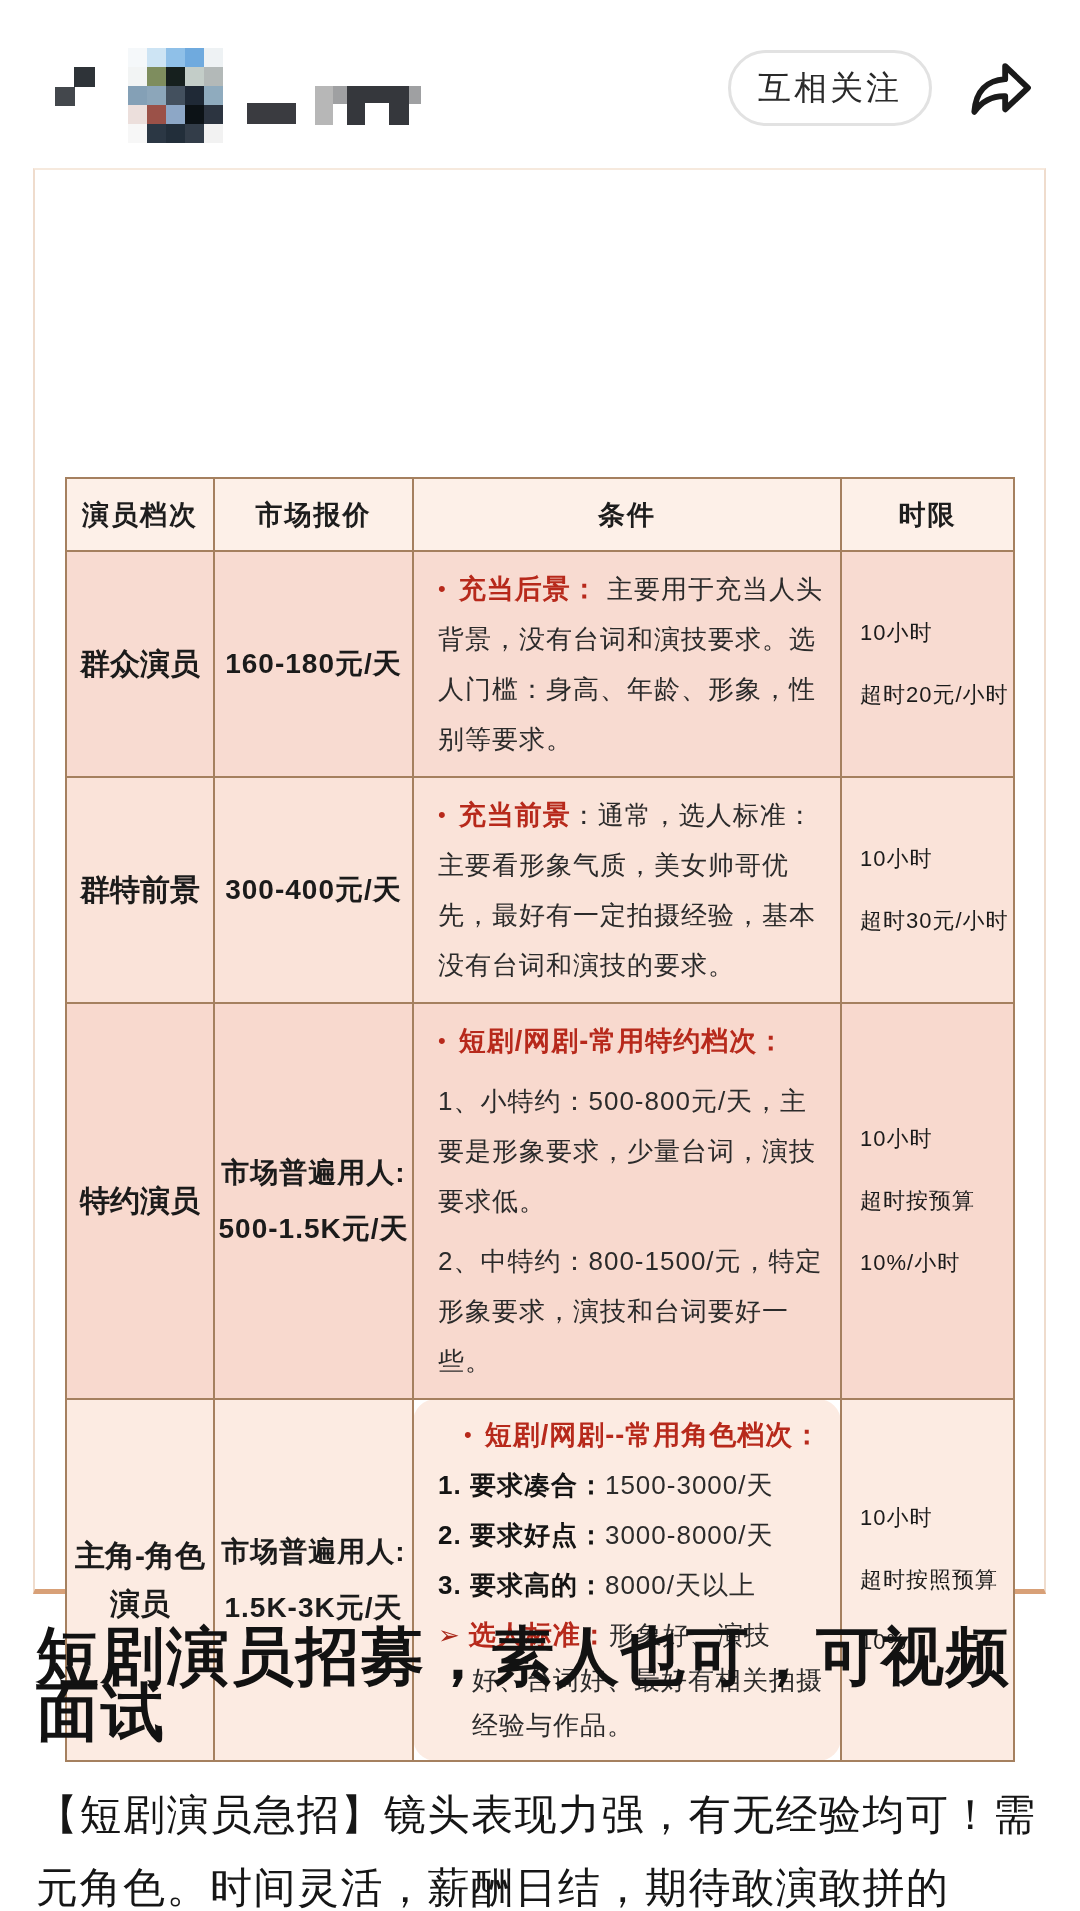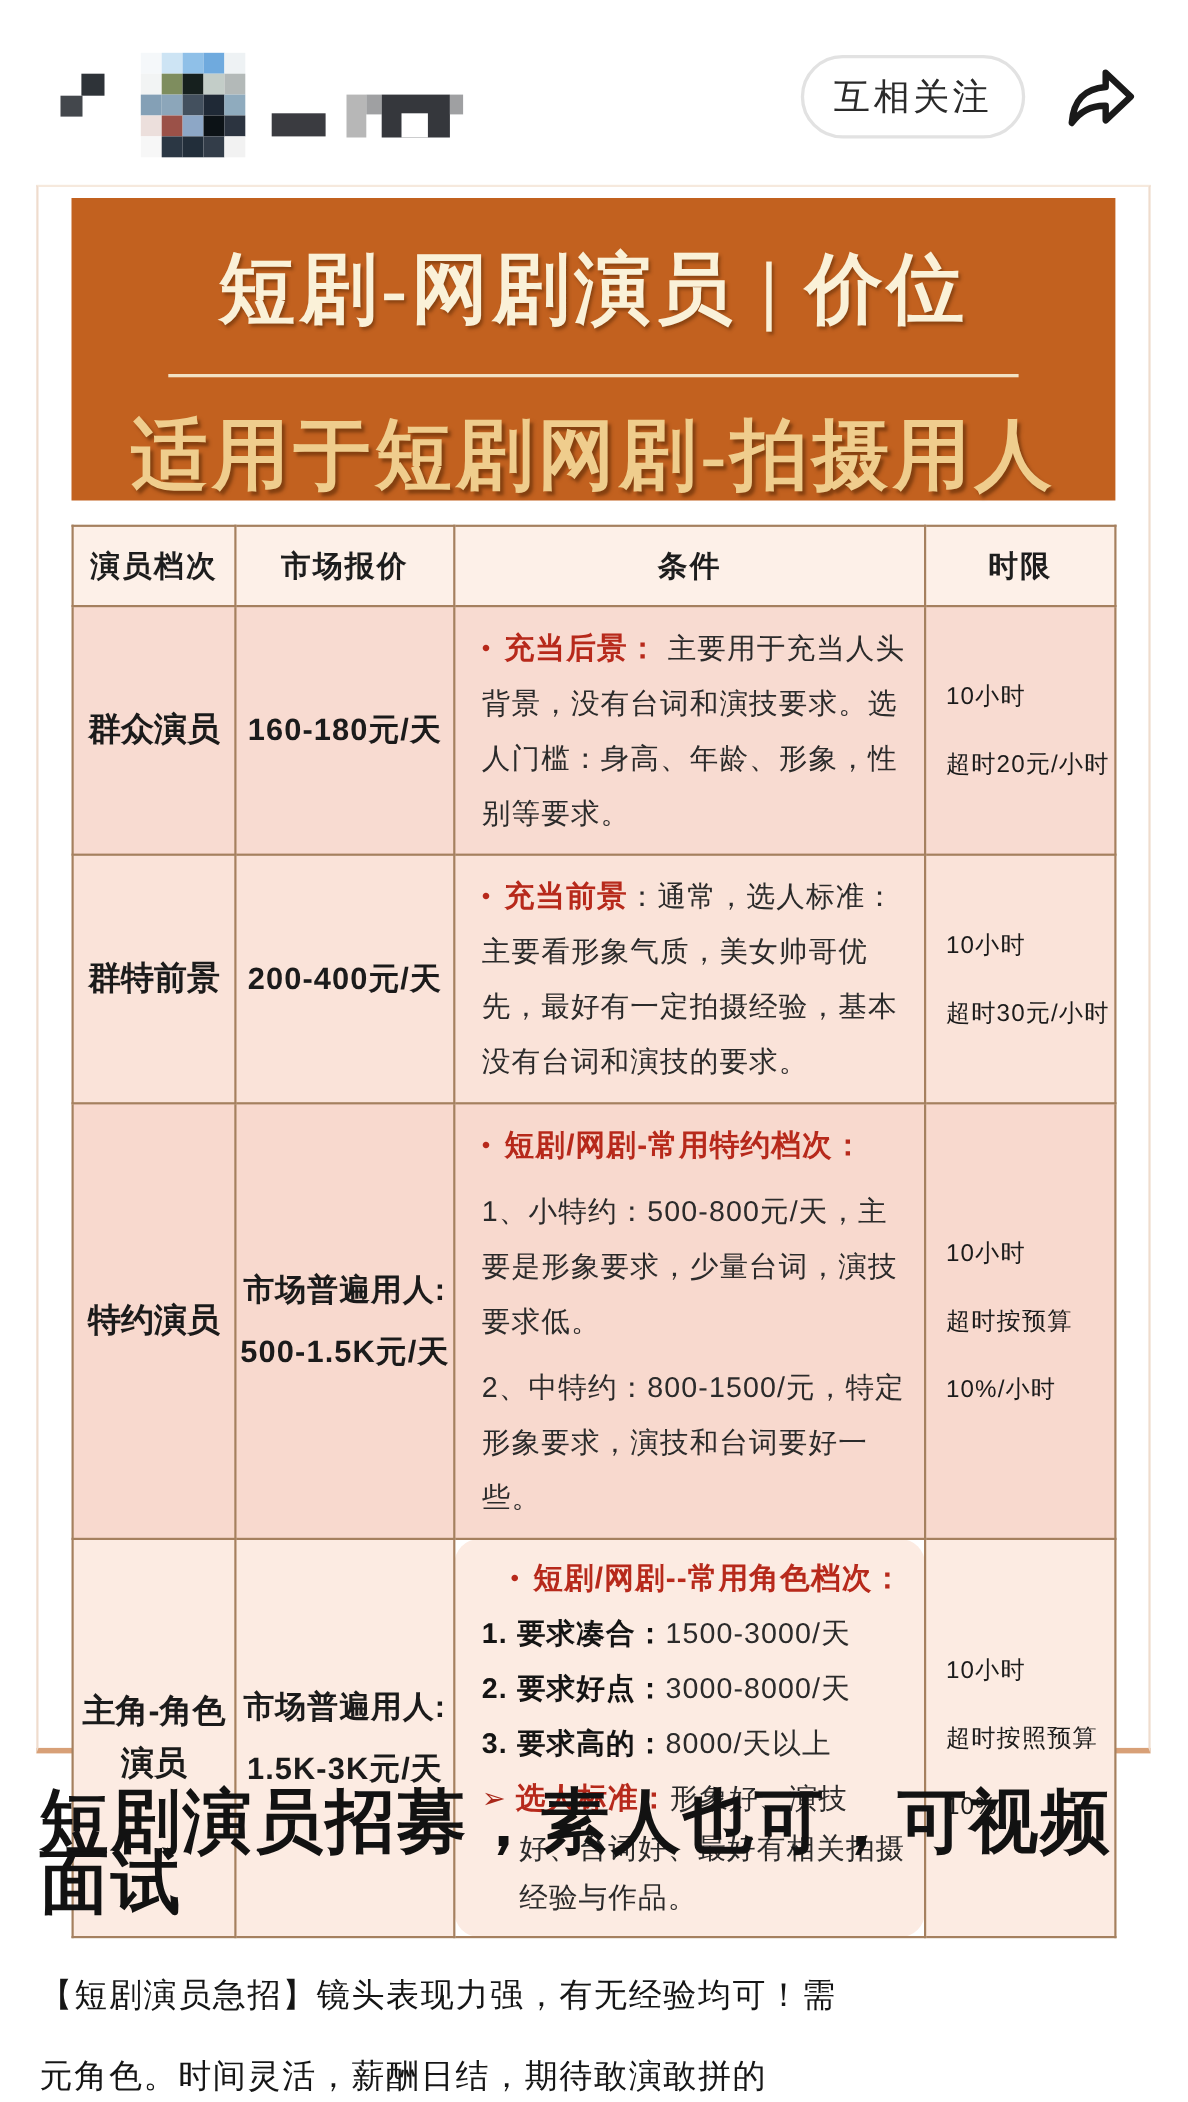--- a/index.html
+++ b/index.html
@@ -74,21 +74,21 @@
   tr.r4 td.cond{line-height:45px;border-radius:23px;}
   tr.r4 td.cond p + p{margin-top:5px;}
   tr.r4 .lbl{padding-left:26px;}
   .num b{font-weight:bold;color:#141414;}
   .pick{padding-left:34px;text-indent:-34px;}
   .arrow{color:#a9281a;margin-right:8px;font-weight:bold;}
   td.time{font-size:22px;font-weight:500;white-space:pre-line;line-height:62px;padding-left:18px;letter-spacing:1px;}
   
   .post-text{position:absolute;left:36px;top:1628px;width:1012px;}
   .post-title{margin:0;font-size:63px;line-height:56px;font-weight:bold;color:#121212;letter-spacing:2px;}
-  .body-line{margin:0;font-size:30px;line-height:73px;color:#161616;letter-spacing:1.5px;}
+  .body-line{margin:0;font-size:42px;line-height:73px;color:#161616;letter-spacing:1.5px;}
   .body-line.first{margin-top:38px;}
 </style>
 </head>
 <body>
 
 <div class="page">
 
   <div class="hdr">
     <div class="avatar" id="avatar-mosaic">
         <div style="background: rgb(245, 248, 250);"></div>
@@ -130,25 +130,20 @@
     <button class="follow-btn">互相关注</button>
     <div class="share">
       <svg viewBox="0 0 24 24" fill="none" stroke="#1a1a1a" stroke-width="1.9" stroke-linejoin="round" stroke-linecap="round">
         <path d="M14 4.6 L21.4 11.6 L14 18.6 V14.3 C9.8 14.2 6.5 15.9 4 19.4 C4.5 12.8 7.6 9.3 14 8.8 Z"></path>
       </svg>
     </div>
   </div>
 
   <div class="frame">
 
-    <div class="banner">
-      <div class="banner-title">短剧-网剧演员 | 价位</div>
-      <div class="banner-divider"></div>
-      <div class="banner-subtitle">适用于短剧网剧-拍摄用人</div>
-    </div>
 
     <table class="ptable">
       <colgroup>
         <col style="width:148px">
           <col style="width:199px">
           <col style="width:428px">
           <col style="width:173px">
       </colgroup>
       <thead>
         <tr>
@@ -164,21 +159,21 @@
           <td class="price">160-180元/天</td>
           <td class="cond">
             <p><span class="bullet">•</span><span class="red">充当后景：</span> <span>主要用于充当人头背景，没有台词和演技要求。选人门槛：身高、年龄、形象，性别等要求。</span></p>
           </td>
           <td class="time">10小时
 超时20元/小时</td>
         </tr>
 
         <tr class="r2">
           <td class="tier">群特前景</td>
-          <td class="price">200-400元/天</td>
+          <td class="price">300-400元/天</td>
           <td class="cond">
             <p><span class="bullet">•</span><span class="red">充当前景</span><span>：通常，选人标准：主要看形象气质，美女帅哥优先，最好有一定拍摄经验，基本没有台词和演技的要求。</span></p>
           </td>
           <td class="time">10小时
 超时30元/小时</td>
         </tr>
 
         <tr class="r3">
           <td class="tier">特约演员</td>
           <td class="price">市场普遍用人:

